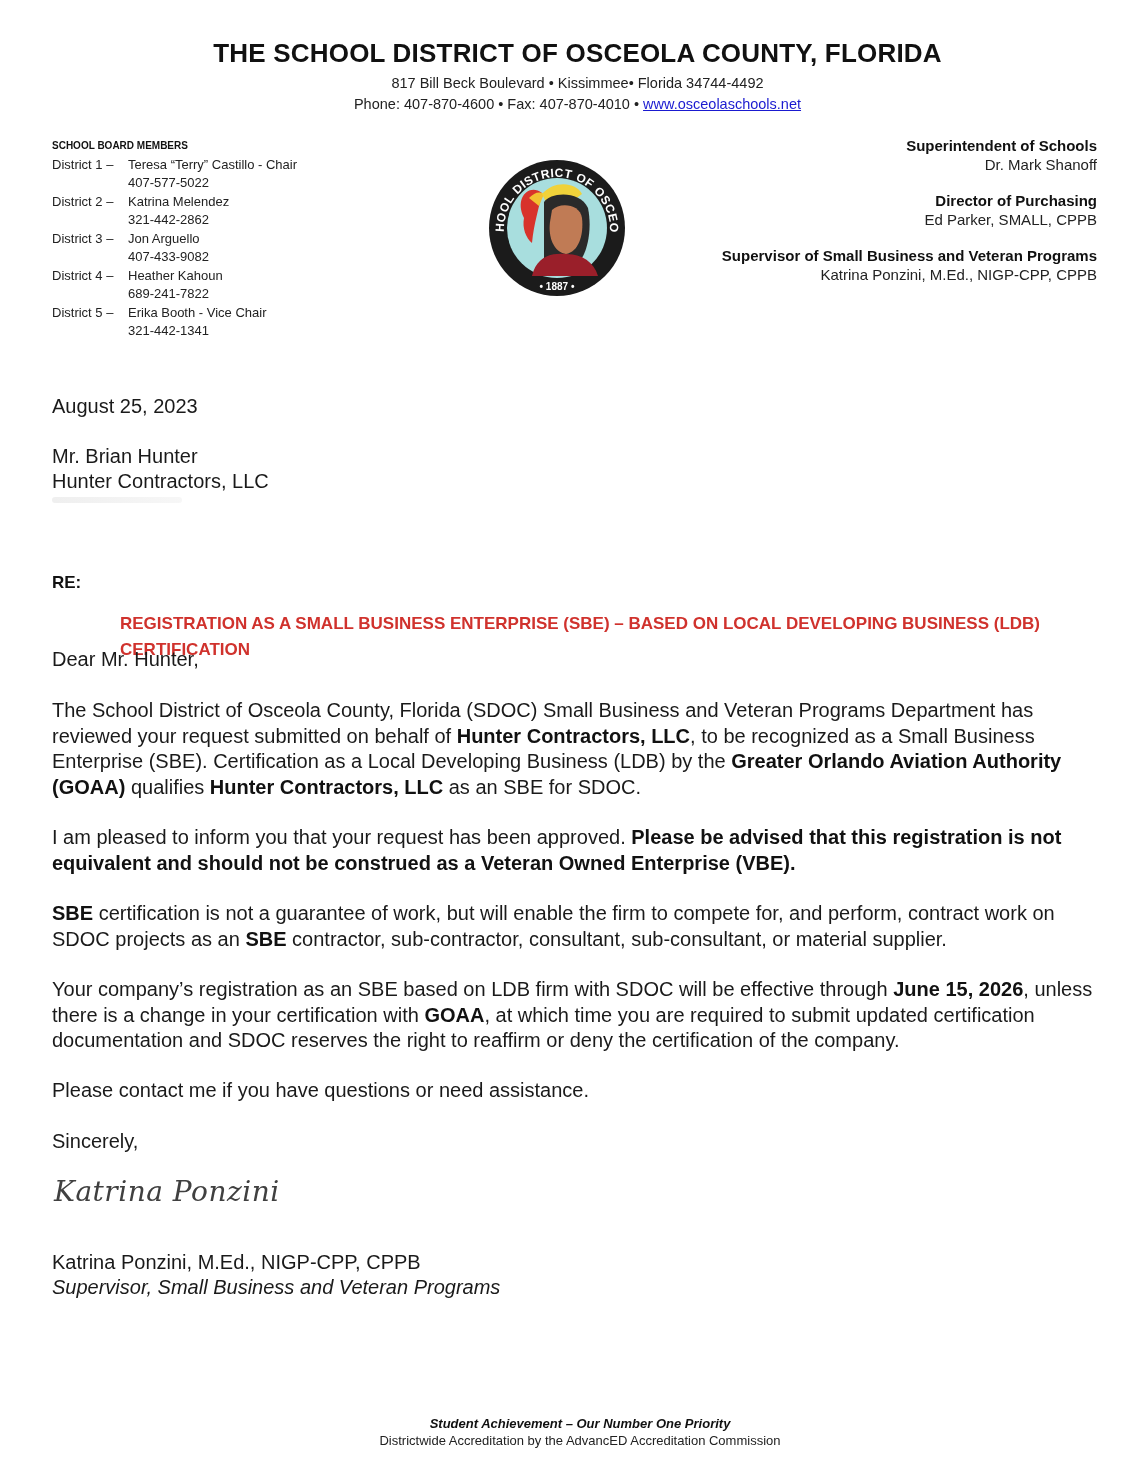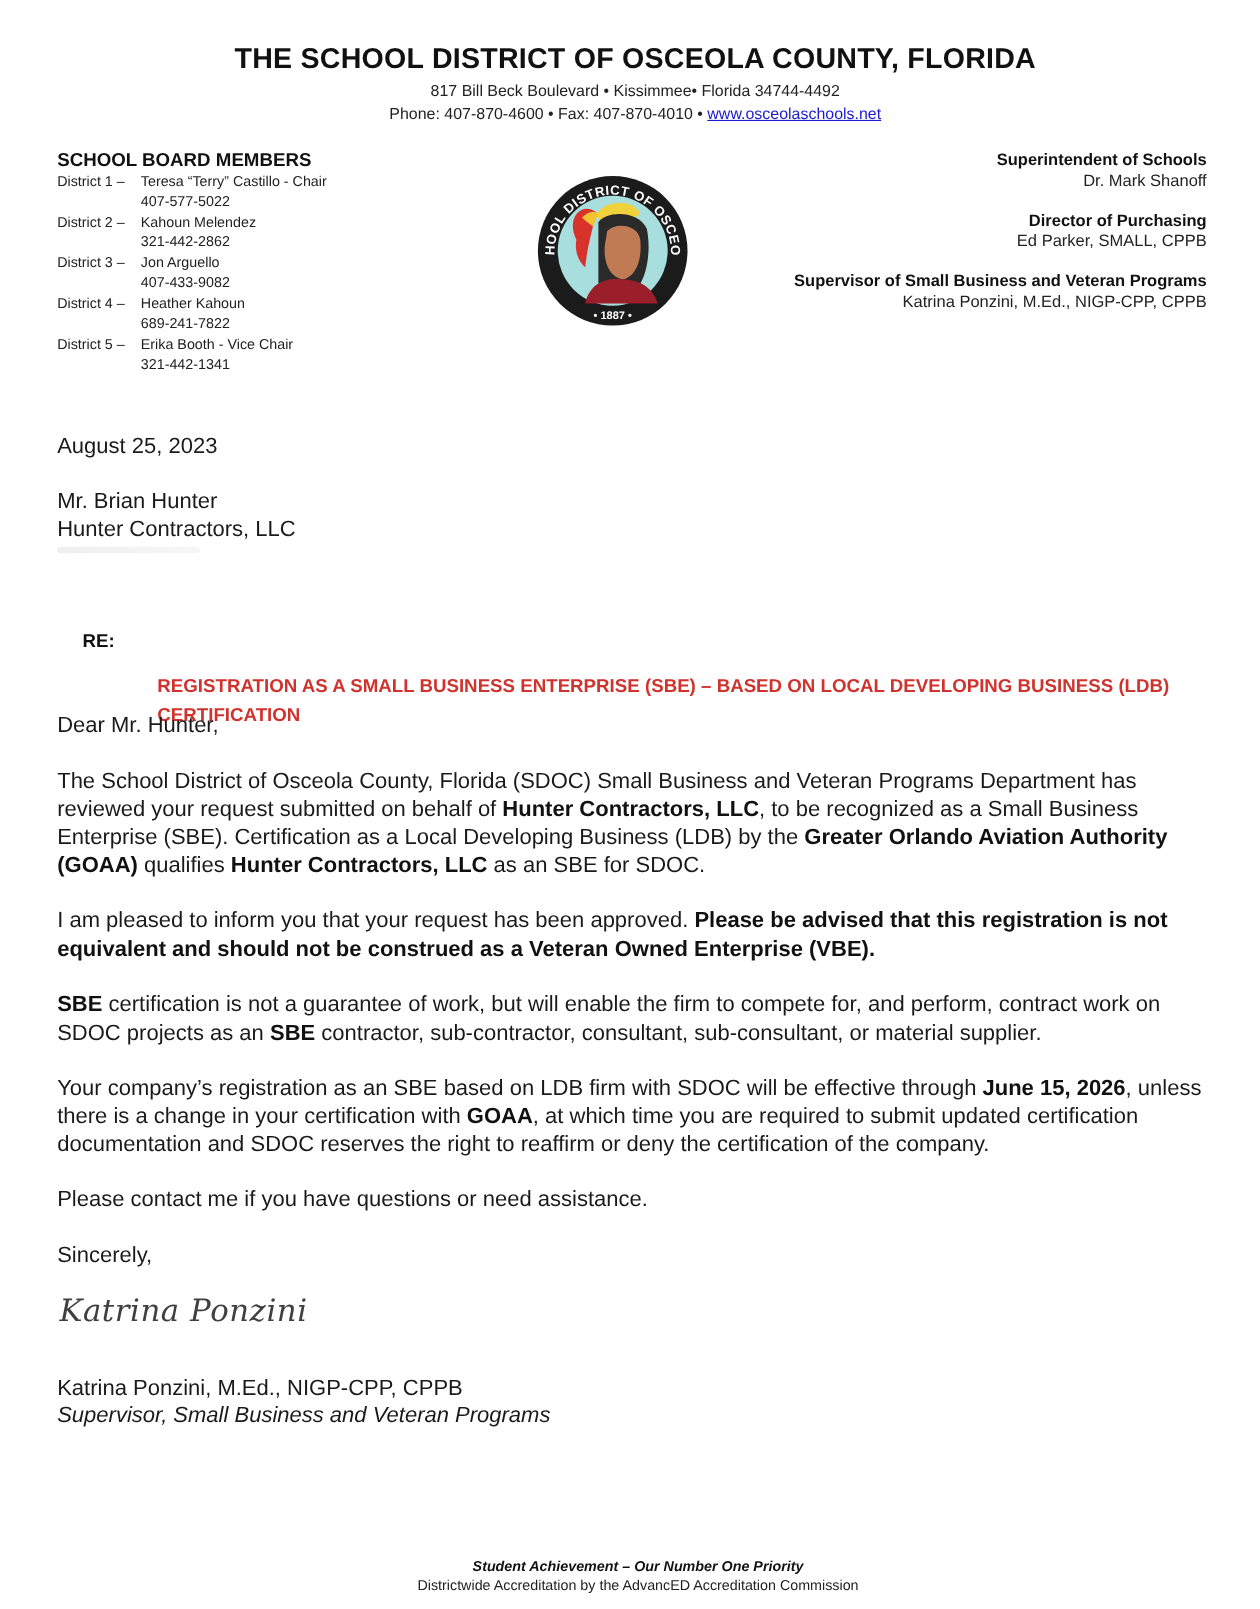--- a/index.html
+++ b/index.html
@@ -2,31 +2,31 @@
 <html><head>
 <meta charset="utf-8">
 <style>
   html, body { margin:0; padding:0; background:#ffffff; }
   body { width:1145px; height:1463px; position:relative; font-family:"Liberation Sans", sans-serif; color:#1a1a1a; overflow:hidden; }
   .abs { position:absolute; }
   .hdr-title { top:38px; left:0; width:1155px; text-align:center; font-size:26px; font-weight:bold; letter-spacing:0.2px; color:#111; }
   .hdr-line { left:0; width:1155px; text-align:center; font-size:14.5px; color:#222; }
   .hdr-line a { color:#1a1ad0; text-decoration:underline; }
   .board { top:137px; left:52px; font-size:13px; line-height:18.5px; color:#222; }
-  .board .head { font-weight:bold; font-size:17px; color:#111; }
+  .board .head { font-weight:bold; font-size:10px; color:#111; }
   .board .row { display:flex; }
   .board .dist { width:76px; }
   .right { top:137px; right:48px; text-align:right; font-size:15px; line-height:18.5px; color:#222; }
   .right .t { font-weight:bold; color:#111; }
   .right .gap { height:18px; }
   .seal { top:158px; left:484px; width:146px; height:140px; }
   .body-text { left:52px; width:1060px; font-size:20px; line-height:25.5px; color:#1a1a1a; }
   .body-text b { font-weight:bold; color:#111; }
   .re { top:570px; left:52px; font-size:17px; font-weight:bold; line-height:26px; display:flex; }
-  .re .lbl { width:68px; color:#111;margin-left:23px; }
+  .re .lbl { width:68px; color:#111; }
   .re .subj { color:#d0322d; width:920px;margin-top:41px; }
   .sig { top:1175px; left:54px; font-family:"DejaVu Serif", serif; font-style:italic; font-size:28px; color:#404040; letter-spacing:0.5px; }
   .footer { left:0; width:1160px; text-align:center; font-size:13px; color:#222; }
   .footer.b { font-weight:bold; font-style:italic; color:#111; }
   .blur { top:497px; left:52px; width:130px; height:6px; background:linear-gradient(90deg, #e8e8e8, #f3f3f3); border-radius:3px; opacity:0.7; }
 </style>
 </head>
 <body>
 
 <div class="abs hdr-title">THE SCHOOL DISTRICT OF OSCEOLA COUNTY, FLORIDA</div>
@@ -40,21 +40,21 @@
   <div class="row">
       <span class="dist">District 1 –</span>
       <span>Teresa “Terry” Castillo - Chair</span>
     </div>
   <div class="row">
       <span class="dist"></span>
       <span>407-577-5022</span>
     </div>
   <div class="row">
       <span class="dist">District 2 –</span>
-      <span>Kahoun Melendez</span>
+      <span>Katrina Melendez</span>
     </div>
   <div class="row">
       <span class="dist"></span>
       <span>321-442-2862</span>
     </div>
   <div class="row">
       <span class="dist">District 3 –</span>
       <span>Jon Arguello</span>
     </div>
   <div class="row">

